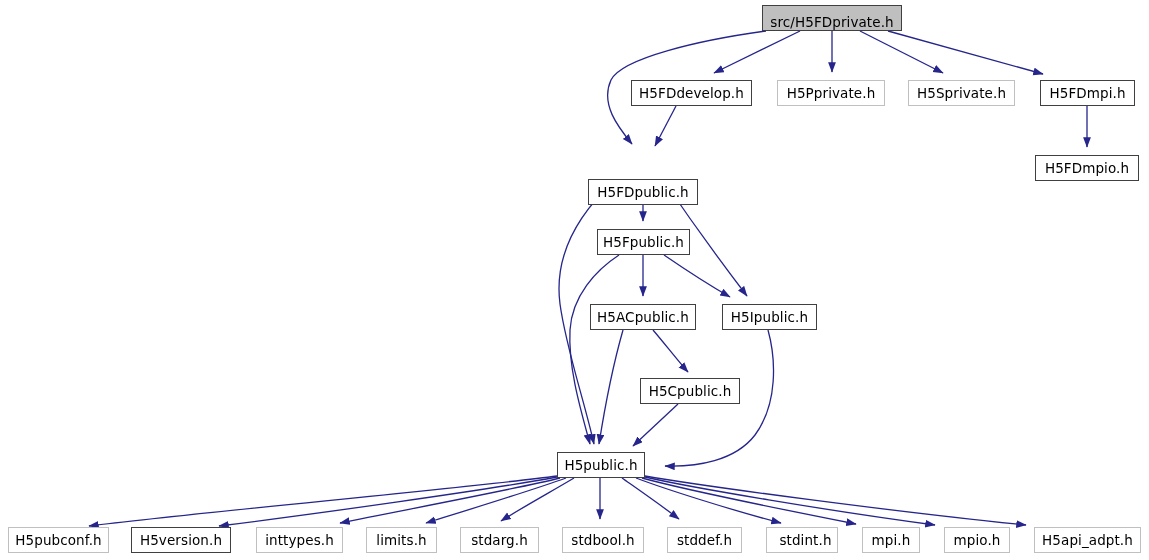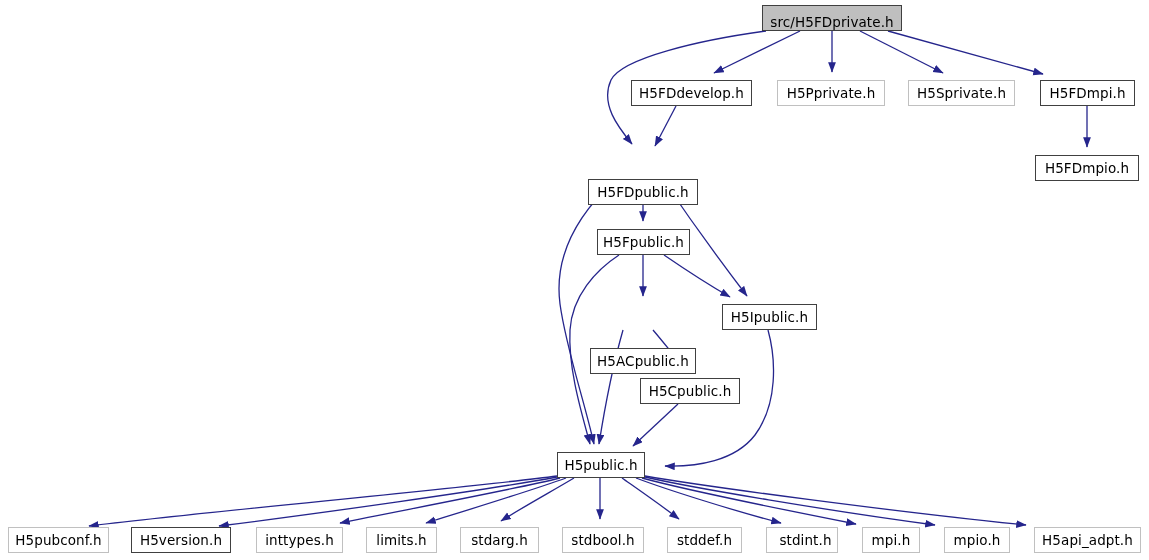--- a/index.html
+++ b/index.html
@@ -108,21 +108,21 @@
       </div>
       <div class="node-box linked" style="left: 1035px; top: 155px; width: 104px; height: 26px;">
         <span class="node-label">H5FDmpio.h</span>
       </div>
       <div class="node-box linked" style="left: 588px; top: 155px; width: 110px; height: 26px; margin-top: 24px;">
         <span class="node-label">H5FDpublic.h</span>
       </div>
       <div class="node-box linked" style="left: 597px; top: 229px; width: 93px; height: 26px;">
         <span class="node-label">H5Fpublic.h</span>
       </div>
-      <div class="node-box linked" style="left: 590px; top: 304px; width: 106px; height: 26px; margin-top: 44px;">
+      <div class="node-box linked" style="left: 590px; top: 304px; width: 106px; height: 26px;">
         <span class="node-label">H5ACpublic.h</span>
       </div>
       <div class="node-box linked" style="left: 722px; top: 304px; width: 95px; height: 26px;">
         <span class="node-label">H5Ipublic.h</span>
       </div>
       <div class="node-box linked" style="left: 640px; top: 378px; width: 100px; height: 26px;">
         <span class="node-label">H5Cpublic.h</span>
       </div>
       <div class="node-box linked" style="left: 557px; top: 452px; width: 88px; height: 26px;">
         <span class="node-label">H5public.h</span>

